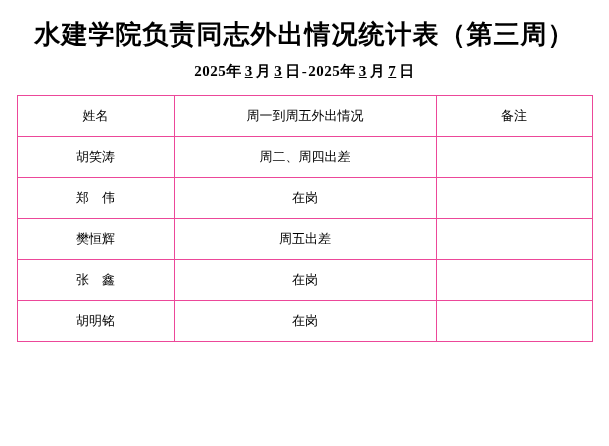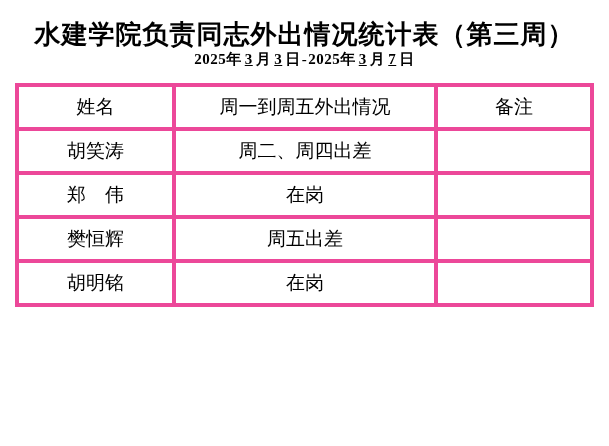--- a/index.html
+++ b/index.html
@@ -26,39 +26,40 @@
     font-weight: bold;
     letter-spacing: 1px;
     margin-top: 19px;
     line-height: 1.2;
     font-family: "Liberation Serif", "DejaVu Serif", serif;
   }
   .date-line {
     text-align: center;
     font-size: 15px;
     font-weight: bold;
+    margin-top: 12px;
     letter-spacing: 0.5px;
   }
   .date-line .u {
     text-decoration: underline;
     padding: 0 3px;
   }
   .date-line .sep {
     padding: 0 1px;
   }
   table.sheet {
     border-collapse: collapse;
     margin: 14px auto 0 auto;
     width: 575px;
     table-layout: fixed;
   }
   table.sheet td, table.sheet th {
-    border: 4px solid #ec4899;
+    border: 1px solid #ec4899;
     height: 40px;
-    font-size: 19px;
+    font-size: 13px;
     font-weight: normal;
     text-align: center;
     vertical-align: middle;
     padding: 0;
     font-family: "Liberation Serif", "DejaVu Serif", serif;
   }
   table.sheet col.c-name { width: 157px; }
   table.sheet col.c-status { width: 262px; }
   table.sheet col.c-remark { width: 156px; }
   .header-cell {
@@ -99,20 +100,25 @@
         <td>郑　伟</td>
         <td>在岗</td>
         <td></td>
       </tr>
       <tr>
         <td>樊恒辉</td>
         <td>周五出差</td>
         <td></td>
       </tr>
       <tr>
+        <td>张　鑫</td>
+        <td>在岗</td>
+        <td></td>
+      </tr>
+      <tr>
         <td>胡明铭</td>
         <td>在岗</td>
         <td></td>
       </tr>
     </tbody>
   </table>
 
 </div>
 
 </body></html>

